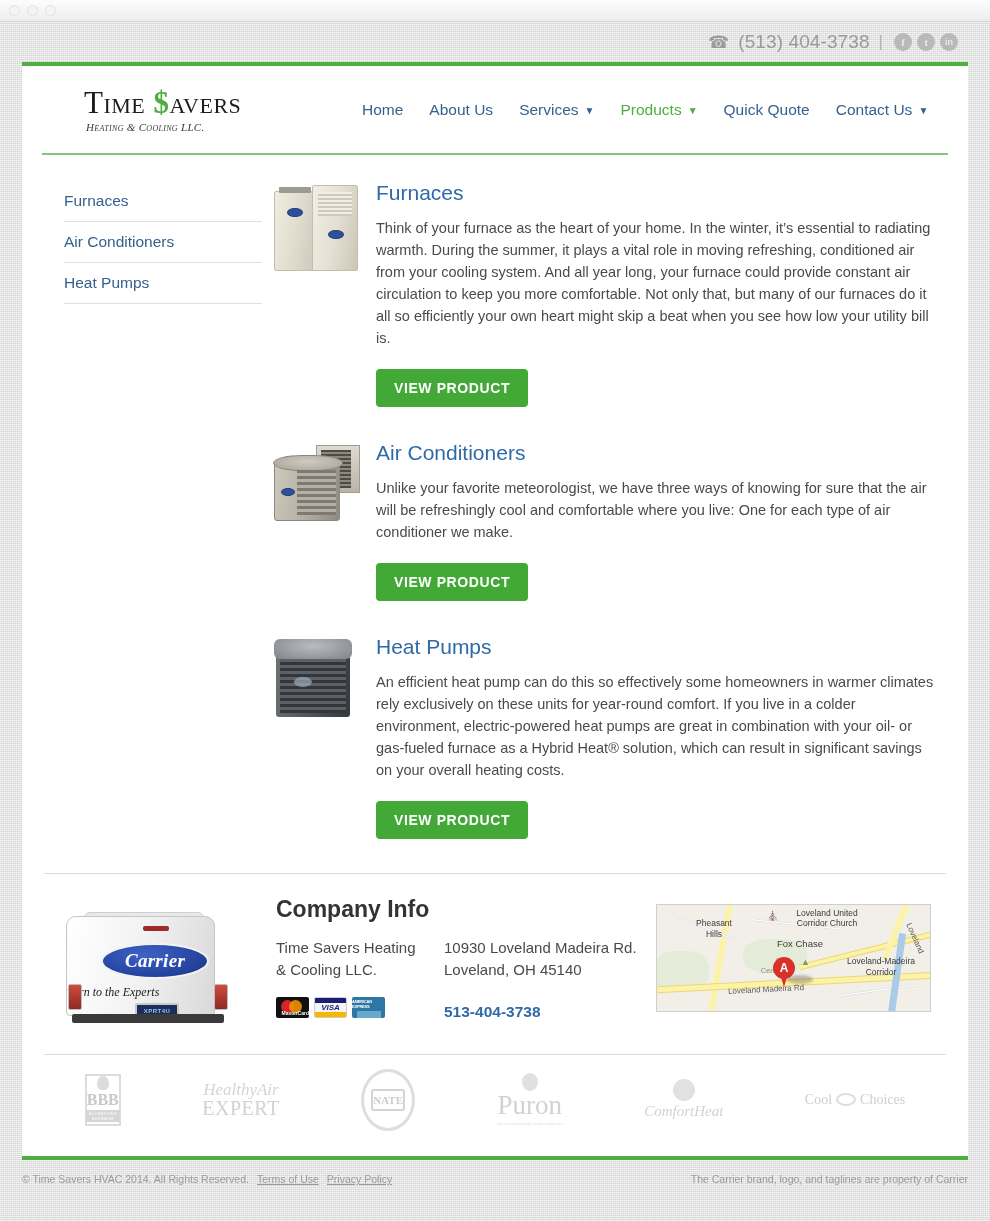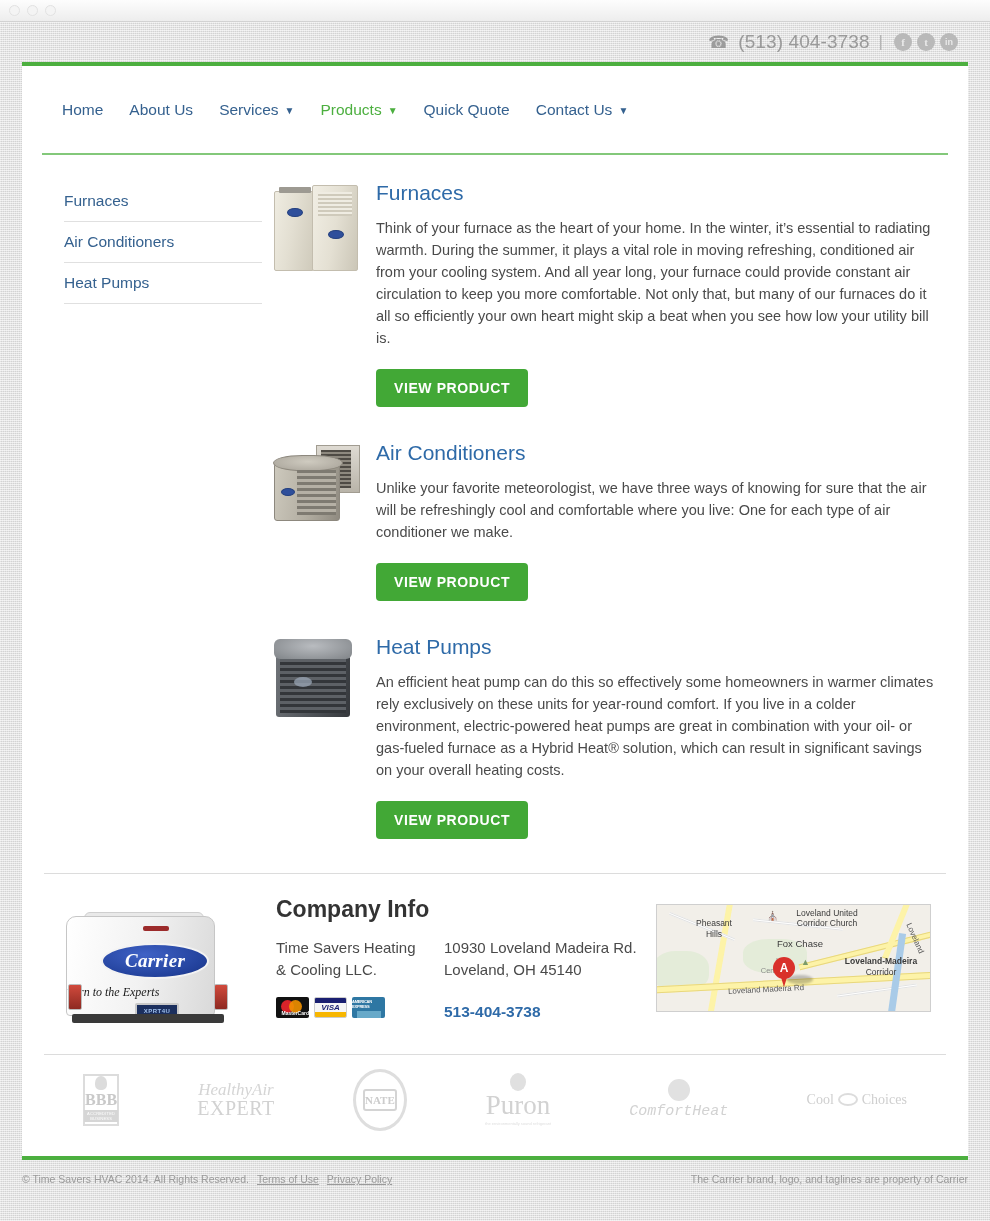--- a/index.html
+++ b/index.html
@@ -371,21 +371,21 @@
     width:34px;height:22px;border:2px solid #d4d4d4;border-radius:3px;
     display:flex;align-items:center;justify-content:center;
     font-family:"Liberation Serif",serif;font-size:11px;font-weight:bold;color:#cccccc;
   }
 
   .puron{ font-family:"Liberation Serif",serif; font-size:27px; color:#d2d2d2; line-height:1;}
   .puron-globe{ width:16px;height:18px;border-radius:50%;background:#e0e0e0;margin:0 auto 1px;}
   .puron-sub{ font-size:4px; color:#dedede; margin-top:2px;}
 
   .ch-swirl{ width:22px;height:22px;border-radius:50%;background:#e1e1e1;margin:0 auto 2px;}
-  .ch-txt{ font-family:Liberation Mono, monospace;font-style:italic;font-size:15px;color:#d2d2d2;}
+  .ch-txt{ font-family:Liberation Serif, serif;font-style:italic;font-size:15px;color:#d2d2d2;}
 
   .cc-wrap{ display:flex;align-items:center;gap:4px; }
   .cc-txt{ font-family:"Liberation Serif",serif;font-size:14px;color:#cfcfcf;}
   .cc-ring{ width:20px;height:13px;border:2px solid #dcdcdc;border-radius:50%; }
 
   
   .legal {
     position: absolute; left: 0; top: 1164px;
     width: 990px; height: 30px;
     display: flex; align-items: center; justify-content: space-between;
@@ -415,20 +415,24 @@
   <div class="social">
     <span class="soc">f</span>
     <span class="soc">t</span>
     <span class="soc li">in</span>
   </div>
 </div>
 
 <div class="sheet">
 
   <div class="header">
+    <div class="logo">
+      <div class="logo-main">Time <span class="dollar">$</span>avers</div>
+      <div class="logo-sub">Heating &amp; Cooling LLC.</div>
+    </div>
     <div class="nav">
       <div class="nav-item">
         <span>Home</span>
       </div>
       <div class="nav-item">
         <span>About Us</span>
       </div>
       <div class="nav-item">
         <span>Services</span>
         <span class="caret">▼</span>
@@ -581,21 +585,21 @@
         <div class="river"></div>
 
         <span class="church-icon">⛪</span>
         <span class="tree-icon">▲</span>
 
         <div class="map-lbl" style="left:22px; top:14px; width:70px;">Pheasant</div>
         <div class="map-lbl" style="left:22px; top:25px; width:70px;">Hills</div>
         <div class="map-lbl" style="left:120px; top:4px; width:100px;">Loveland United</div>
         <div class="map-lbl" style="left:120px; top:14px; width:100px;">Corridor Church</div>
         <div class="map-lbl" style="left:108px; top:34px; width:70px; font-size:9.5px;">Fox Chase</div>
-        <div class="map-lbl" style="left:176px; top:52px; width:96px;font-weight:bold;">Loveland-Madeira</div>
+        <div class="map-lbl" style="left:176px; top:52px; width:96px;">Loveland-Madeira</div>
         <div class="map-lbl" style="left:176px; top:63px; width:96px;">Corridor</div>
         <div class="map-lbl faint" style="left:106px; top:52px; width:40px;">Kerr</div>
         <div class="map-lbl faint" style="left:92px; top:62px; width:56px;">Cemetery</div>
         <div class="map-lbl road-lbl" style="left:44px; top:80px; width:130px; transform:rotate(-3deg);">Loveland Madeira Rd</div>
         <div class="map-lbl road-lbl vert" style="left:250px; top:4px; width:60px;">Loveland</div>
 
         <div class="pin-shadow" style="left:130px; top:70px;"></div>
         <div class="pin">
           <div class="pin-tip"></div>
           <div class="pin-head">A</div>

